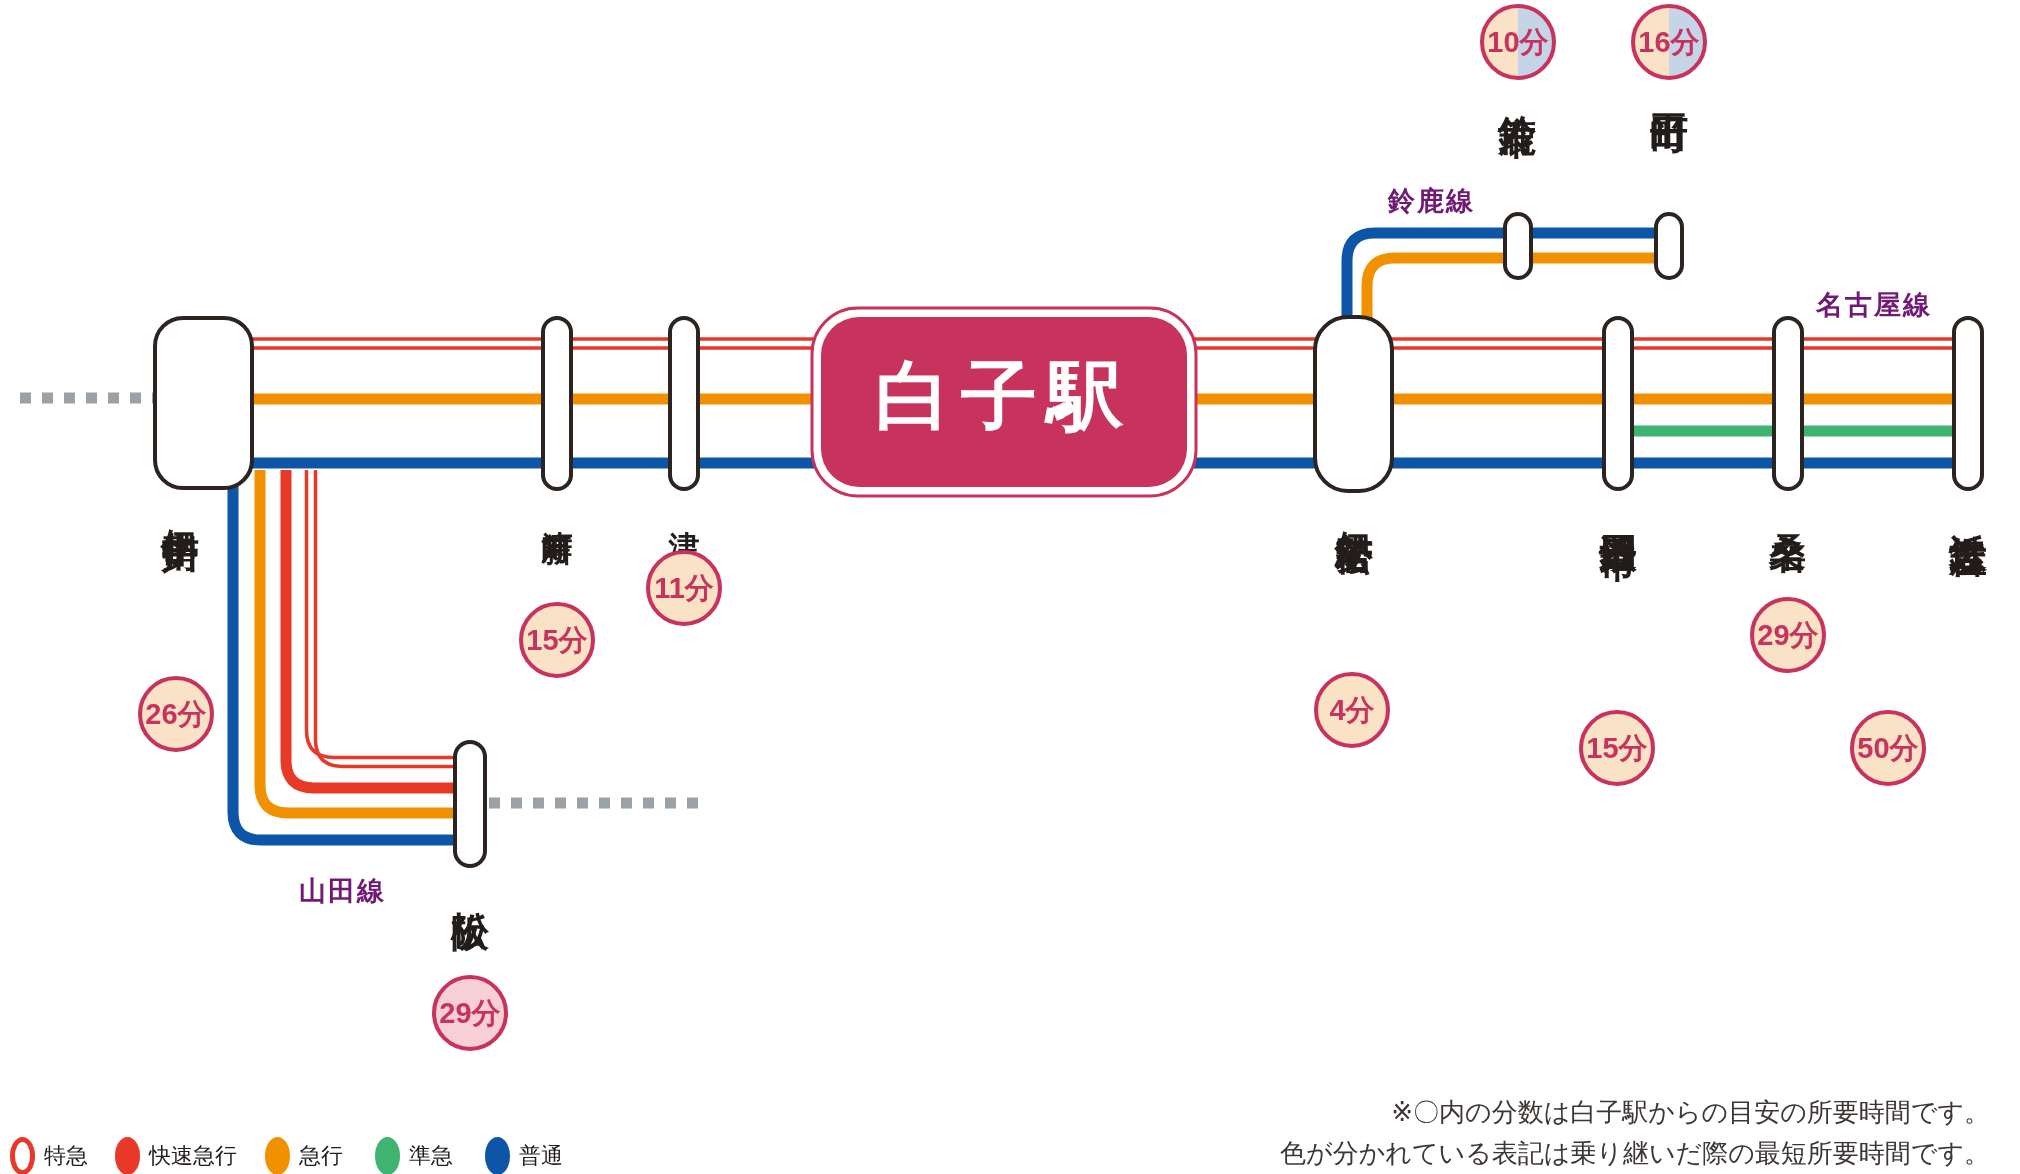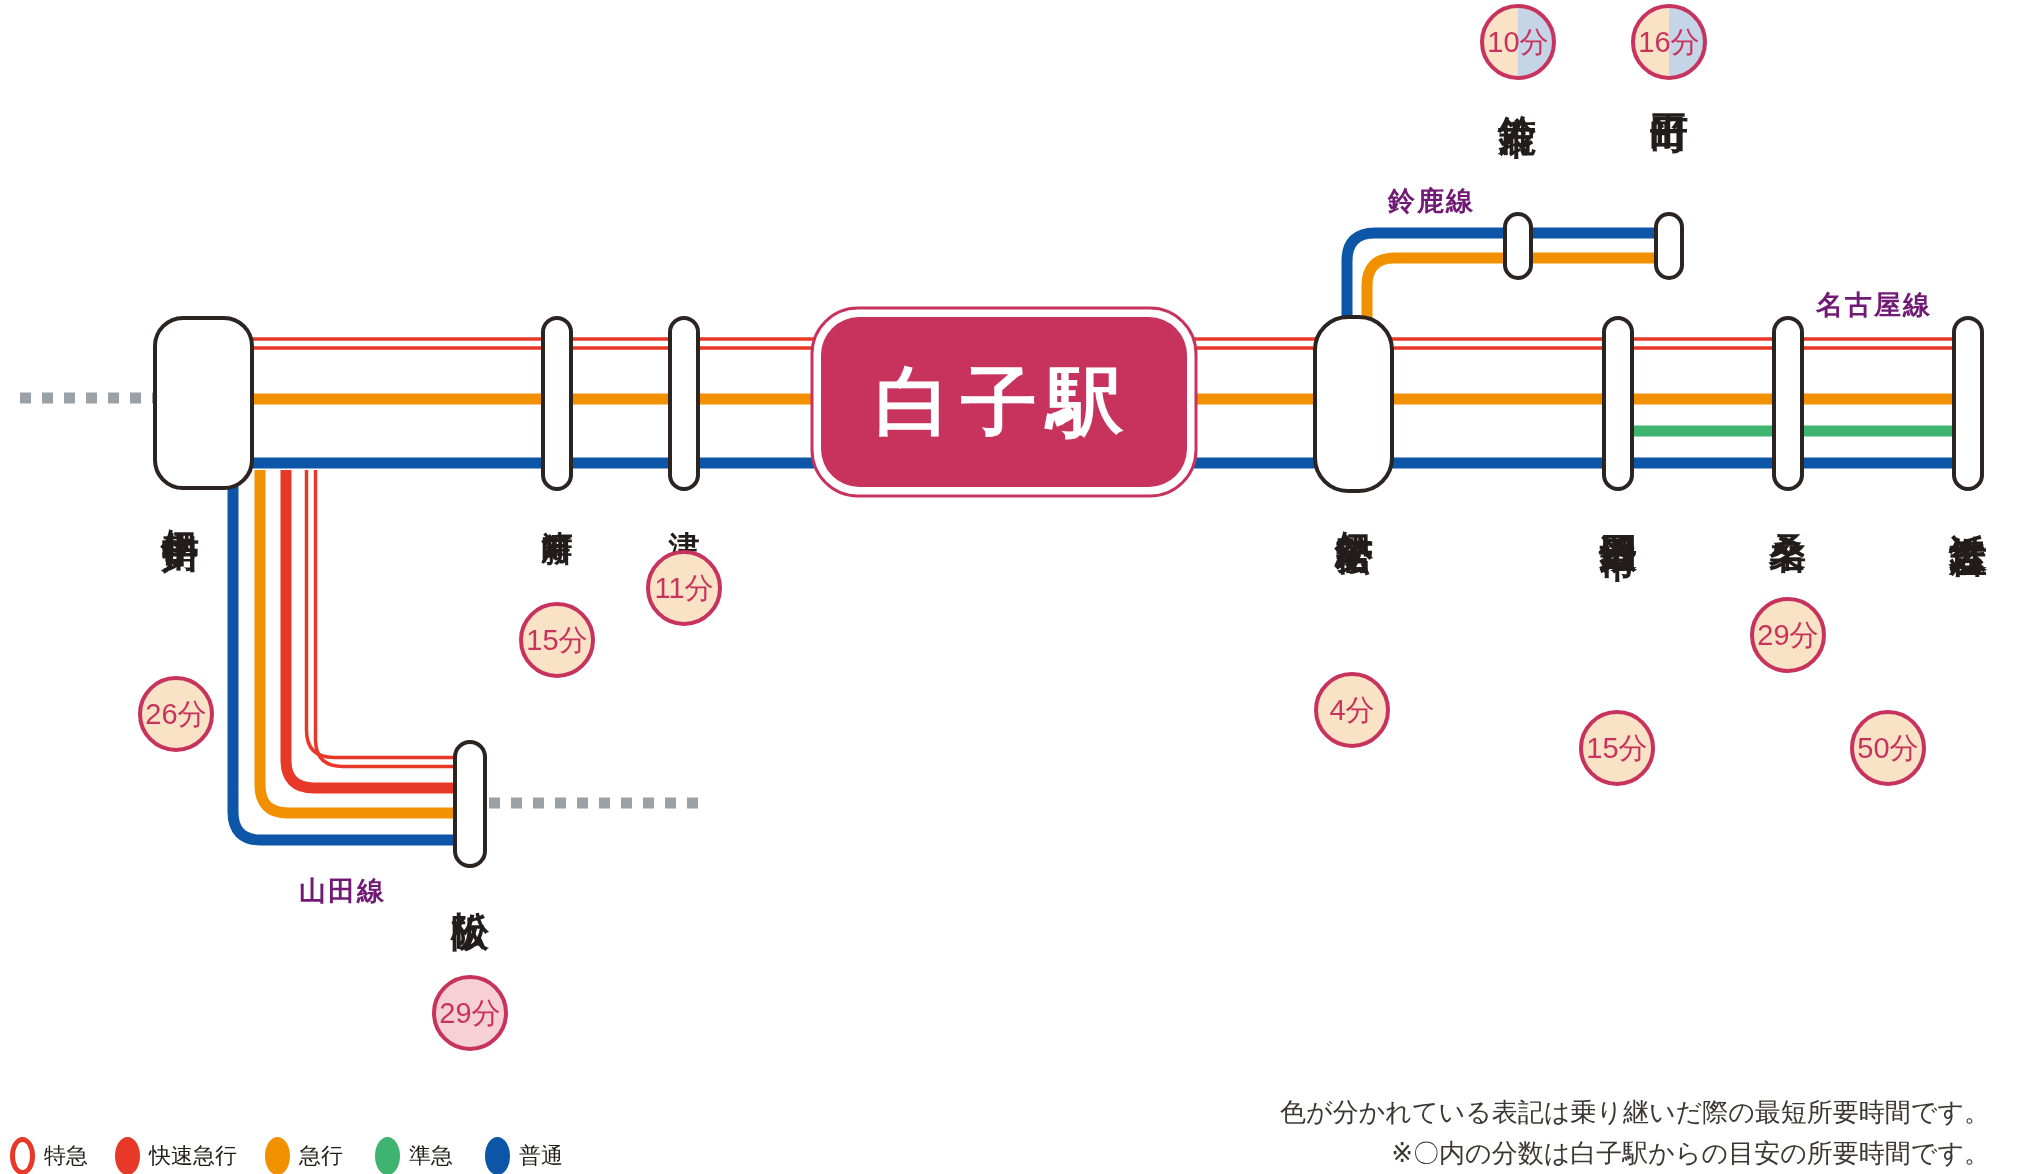--- a/index.html
+++ b/index.html
@@ -28,35 +28,36 @@
   .st-small{font-size:31px;}
 
   
   .badge{
     position:absolute;
     width:68px;height:68px;
     border-radius:50%;
     border:4px solid #c8335d;
     background:#f9e2c5;
     color:#c8335d;
-    font-size:29px;font-weight:400;
+    font-size:29px;font-weight:700;
     display:flex;align-items:center;justify-content:center;
     transform:translate(-50%,-50%);
     white-space:nowrap;
     line-height:1;
   }
   .badge-pink{background:#f7d0d6;}
   .badge-split{background:linear-gradient(90deg,#f9e2c5 0 50%,#c5d4e6 50% 100%);}
 
   
   .shiroko-text{
     position:absolute;left:812px;top:308px;width:384px;height:188px;
     display:flex;align-items:center;justify-content:center;
     color:#ffffff;font-size:76px;font-weight:900;letter-spacing:10px;
     line-height:1;
+    font-family:Liberation Mono, monospace;
   }
 
   
   .line-label{
     position:absolute;
     color:#701a75;
     font-size:27px;font-weight:800;letter-spacing:2px;
     line-height:1;white-space:nowrap;
   }
 
@@ -169,17 +170,17 @@
   <div class="legend-item" style="left:375px">
     <span class="legend-dot dot-green"></span>
     <span class="legend-label">準急</span>
   </div>
   <div class="legend-item" style="left:485px">
     <span class="legend-dot dot-blue"></span>
     <span class="legend-label">普通</span>
   </div>
 
   <div class="note">
+    <div>※〇内の分数は白子駅からの目安の所要時間です。</div>
     <div>色が分かれている表記は乗り継いだ際の最短所要時間です。</div>
-    <div>※〇内の分数は白子駅からの目安の所要時間です。</div>
   </div>
 
 </div>
 
 </body></html>

